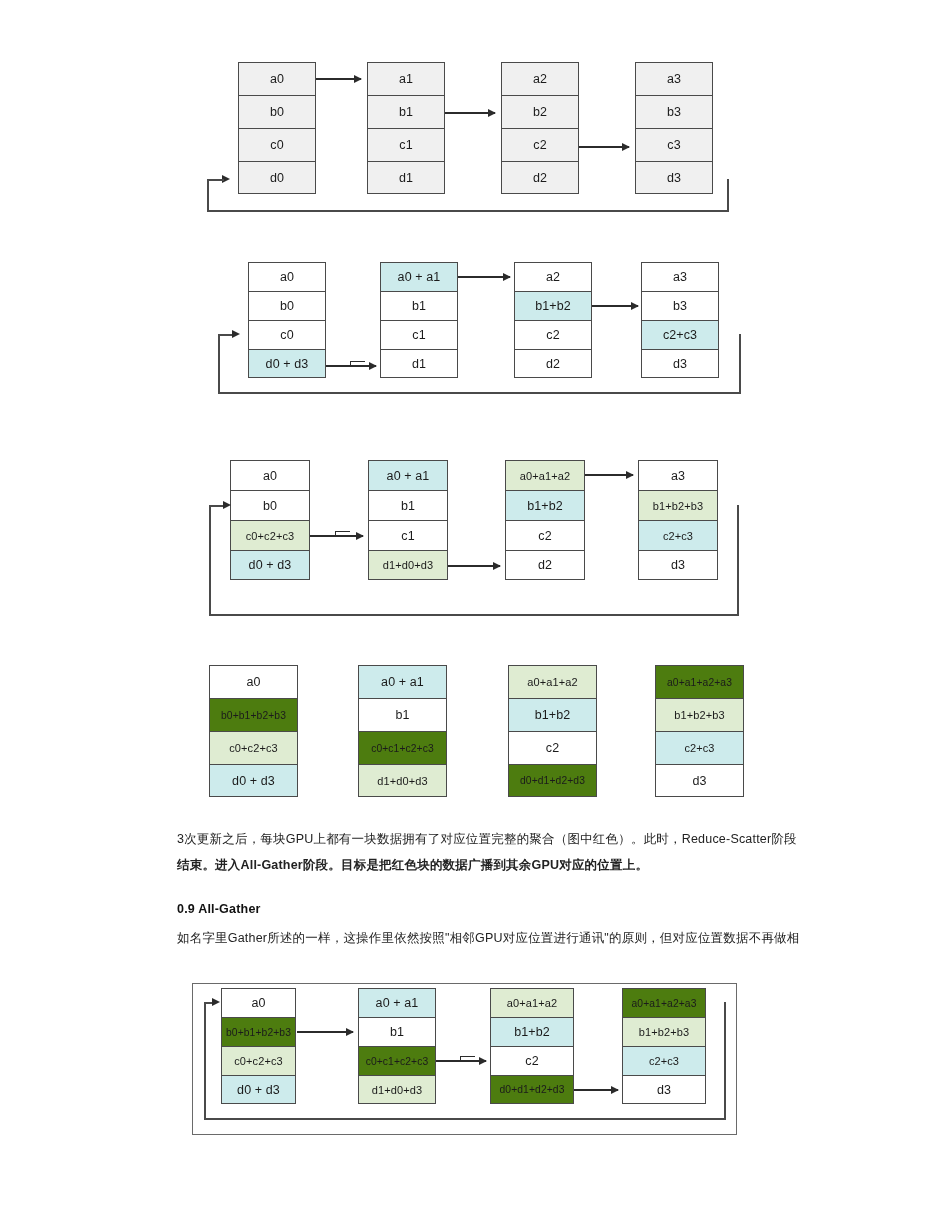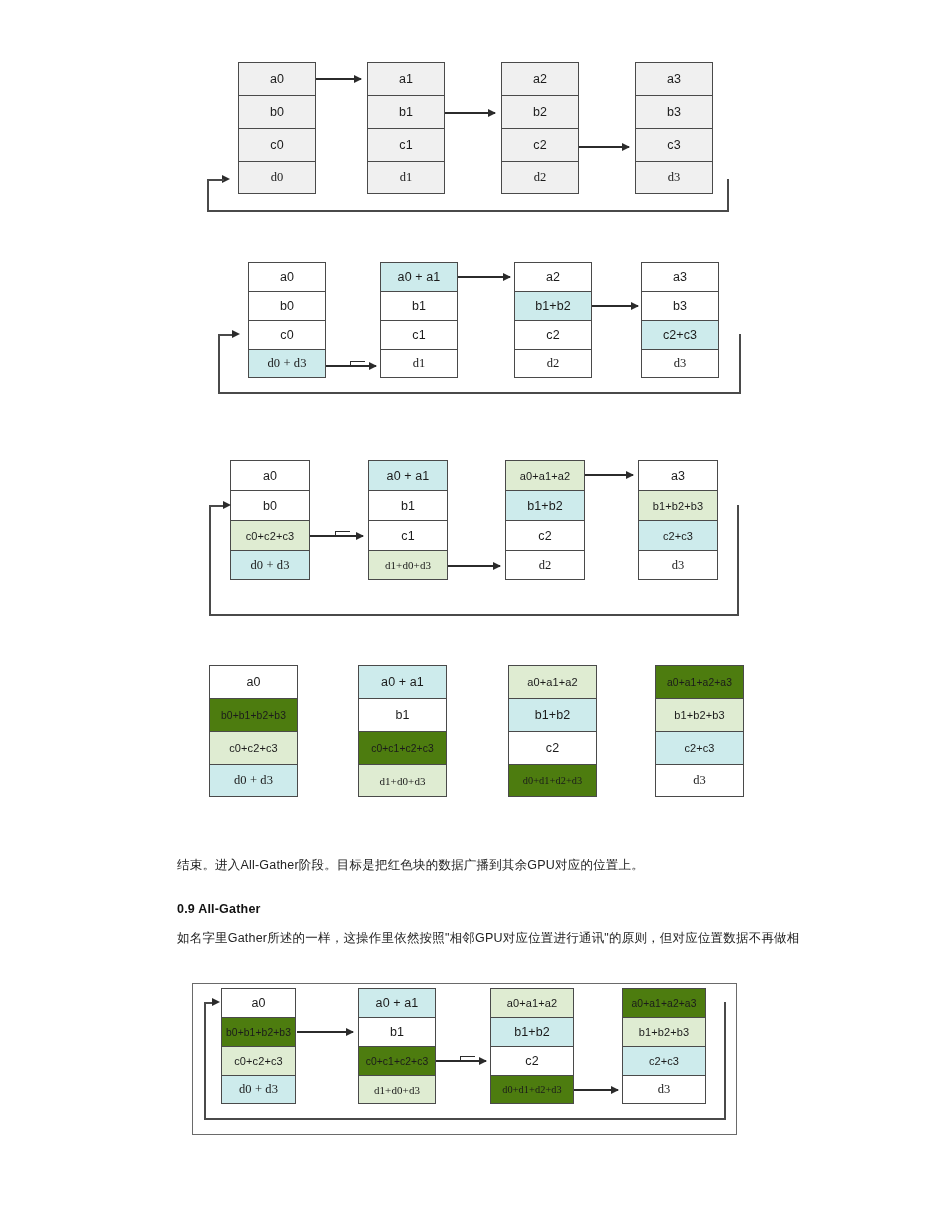--- a/index.html
+++ b/index.html
@@ -50,21 +50,21 @@
     align-items: center;
     justify-content: center;
     font-size: 12.5px;
     color: #1b1b1b;
     border: 1.4px solid #4a4a4a;
     border-bottom-width: 0;
     background: #ffffff;
     white-space: nowrap;
     letter-spacing: 0.1px;
   }
-  .cell:last-child { border-bottom-width: 1.4px; font-family: Liberation Serif, serif; }
+  .cell:last-child { border-bottom-width: 1.4px; }
   .cell.small { font-size: 11px; }
   .cell.xsmall { font-size: 10.3px; }
 
   
   .fill-grey  { background: #f0f0f0; }
   .fill-white { background: #ffffff; }
   .fill-cyan  { background: #cdebec; }
   .fill-green { background: #dfecd2; }
   .fill-pink  { background: #4d7c0f; }
 
@@ -281,21 +281,22 @@
     </div>
 
     <div class="col" style="left:655px; top:665px; width:89px;">
       <div class="cell fill-pink xsmall" style="height:33px">a0+a1+a2+a3</div>
       <div class="cell fill-green small" style="height:33px">b1+b2+b3</div>
       <div class="cell fill-cyan small" style="height:33px">c2+c3</div>
       <div class="cell fill-white" style="height:33px">d3</div>
     </div>
   </div>
 
-  <div class="para" style="left:177px; top:852px; width:700px;">结束。进入All-Gather阶段。目标是把红色块的数据广播到其余GPU对应的位置上。</div>
+  <div class="para" style="left:177px; top:826px; width:700px;">3次更新之后，每块GPU上都有一块数据拥有了对应位置完整的聚合（图中红色）。此时，Reduce-Scatter阶段</div>
+  <div class="para" style="left:177px; top:852px; width:700px;font-weight:bold;">结束。进入All-Gather阶段。目标是把红色块的数据广播到其余GPU对应的位置上。</div>
 
   <div class="heading" style="left:177px; top:902px;">0.9 All-Gather</div>
 
   <div class="para" style="left:177px; top:925px; width:700px;">如名字里Gather所述的一样，这操作里依然按照"相邻GPU对应位置进行通讯"的原则，但对应位置数据不再做相</div>
 
   <div class="diagram" style="left:0; top:0; width:950px; height:60px;">
 
     <div class="frame" style="left:192px; top:983px; width:545px; height:152px;"></div>
 
     <div class="col" style="left:221px; top:988px; width:75px;">

